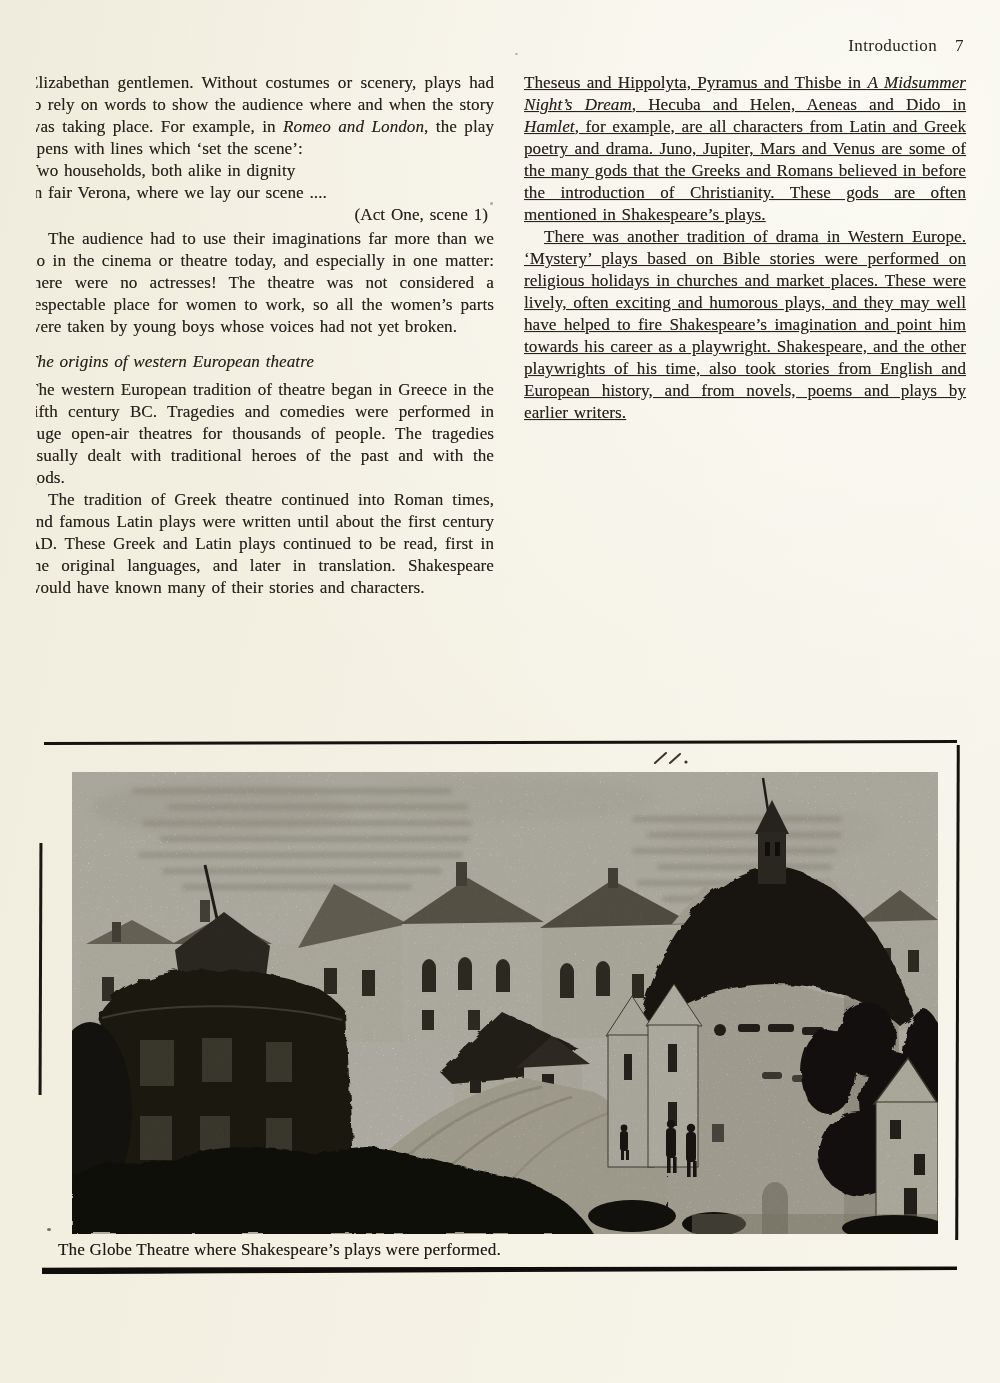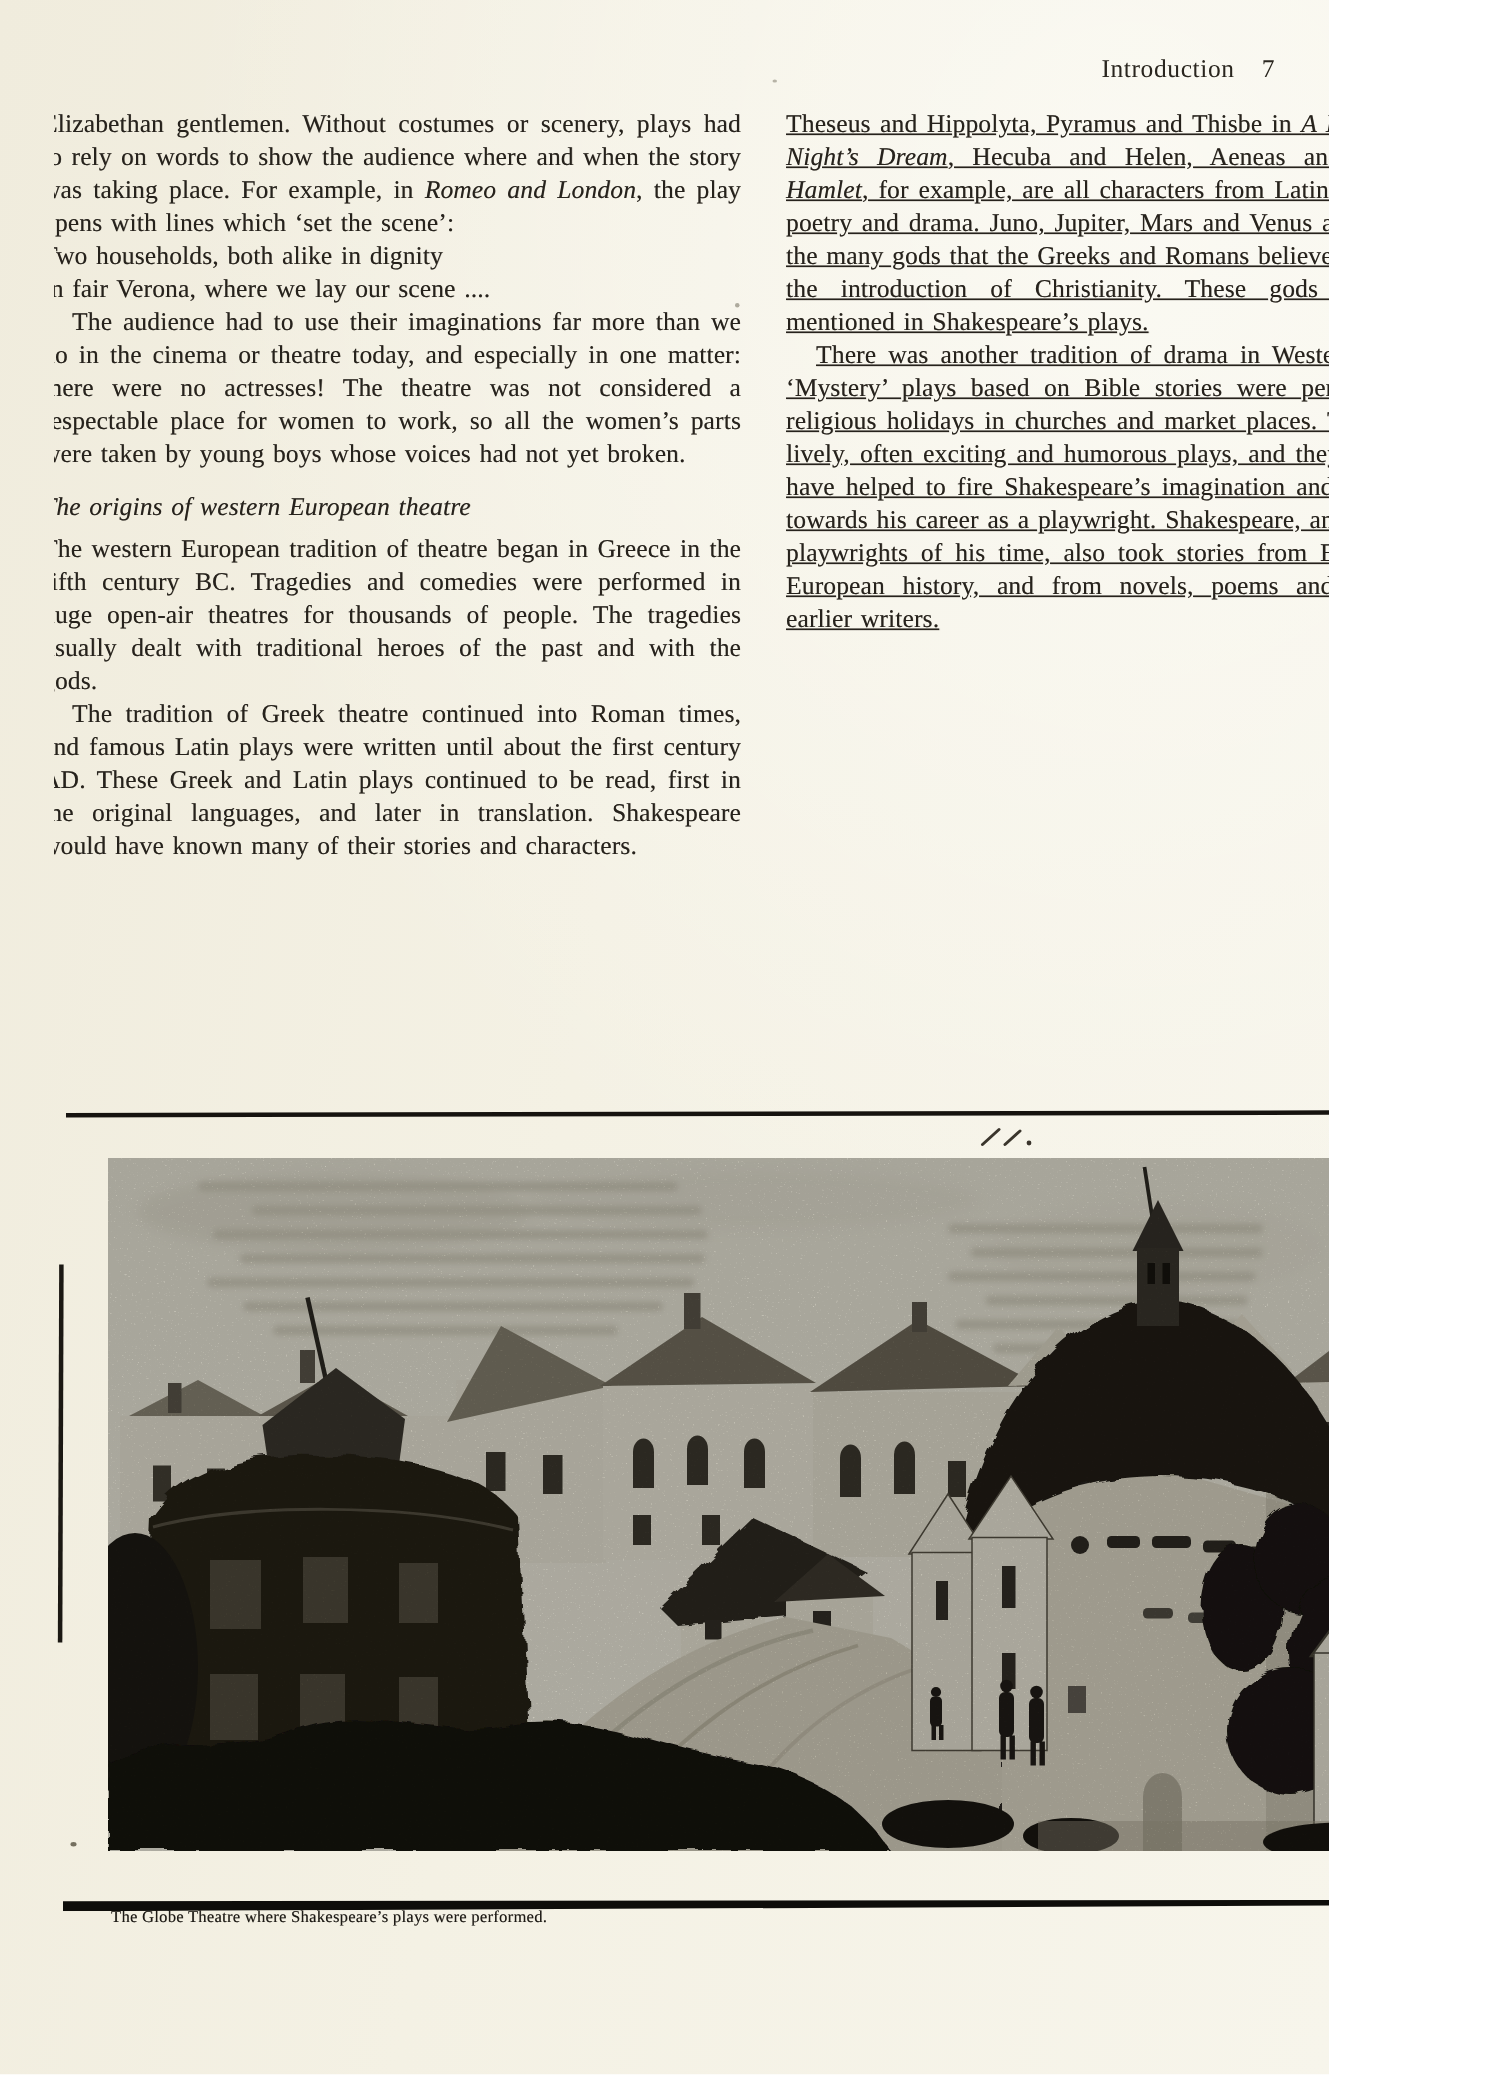--- a/index.html
+++ b/index.html
@@ -1,18 +1,18 @@
 <!DOCTYPE html>
 <html lang="en"><head>
 <meta charset="utf-8">
 <style>
   html,body{margin:0;padding:0;}
   .page{
     position:relative;
-    width:886px;height:1383px;
+    width:1000px;height:1383px;
     background:
       radial-gradient(120% 90% at 85% 10%, rgba(255,255,252,.55), rgba(255,255,252,0) 60%),
       linear-gradient(100deg,#f0ecdd 0%, #f4f1e4 45%, #f7f5eb 100%);
     overflow:hidden;
     font-family:"Liberation Serif","DejaVu Serif",serif;
     color:#26221c;
   }
   .hdr{
     position:absolute;top:36px;right:36px;
     font-size:17px;letter-spacing:.4px;color:#2a261f;
@@ -51,24 +51,23 @@
   .border-right{
     position:absolute;left:956px;top:745px;width:3px;height:495px;
     background:#15120e;transform:rotate(.18deg);
   }
   .engraving{
     position:absolute;left:72px;top:772px;width:866px;height:462px;
   }
   .engraving svg{display:block;width:100%;height:100%;}
   .pen-mark{position:absolute;left:652px;top:750px;width:42px;height:18px;}
   .caption{
-    position:absolute;left:74px;top:1240px;
-    font-size:11px;color:#1d1a15;letter-spacing:.2px;
+    position:absolute;left:58px;top:1240px;
+    font-size:17px;color:#1d1a15;letter-spacing:.2px;
     text-shadow:.2px .2px .3px rgba(30,26,20,.5);
-    margin-top:32px;
   }
   .speck{position:absolute;border-radius:50%;background:#55503f;}
   .speck.s1{left:47px;top:1228px;width:4px;height:3px;opacity:.8;}
   .speck.s2{left:490px;top:202px;width:3px;height:3px;opacity:.45;}
   .speck.s3{left:515px;top:53px;width:3px;height:2px;opacity:.4;}
 </style>
 </head>
 <body>
 
 <div class="page">
@@ -77,20 +76,21 @@
     <span>Introduction</span><span class="pgno">7</span>
   </div>
 
   <div class="col col-left">
     <div class="clip-shift">
       <p><span>Elizabethan gentlemen. Without costumes or scenery, plays had to rely on words to show the audience where and when the story was taking place. For example, in </span><i>Romeo and London</i><span>, the play opens with lines which ‘set the scene’:</span></p>
       <p class="quote">
         <span class="qline">Two households, both alike in dignity</span>
         <span class="qline">In fair Verona, where we lay our scene ....</span>
       </p>
+      <p class="attrib">(Act One, scene 1)</p>
       <p class="indent">The audience had to use their imaginations far more than we do in the cinema or theatre today, and especially in one matter: there were no actresses! The theatre was not considered a respectable place for women to work, so all the women’s parts were taken by young boys whose voices had not yet broken.</p>
       <p class="subhead">The origins of western European theatre</p>
       <p>The western European tradition of theatre began in Greece in the fifth century BC. Tragedies and comedies were performed in huge open-air theatres for thousands of people. The tragedies usually dealt with traditional heroes of the past and with the gods.</p>
       <p class="indent">The tradition of Greek theatre continued into Roman times, and famous Latin plays were written until about the first century AD. These Greek and Latin plays continued to be read, first in the original languages, and later in translation. Shakespeare would have known many of their stories and characters.</p>
     </div>
   </div>
 
   <div class="col col-right">
     <p><span>Theseus and Hippolyta, Pyramus and Thisbe in </span><i>A Midsummer Night’s Dream</i><span>, Hecuba and Helen, Aeneas and Dido in </span><i>Hamlet</i><span>, for example, are all characters from Latin and Greek poetry and drama. Juno, Jupiter, Mars and Venus are some of the many gods that the Greeks and Romans believed in before the introduction of Christianity. These gods are often mentioned in Shakespeare’s plays.</span></p>
     <p class="indent">There was another tradition of drama in Western Europe. ‘Mystery’ plays based on Bible stories were performed on religious holidays in churches and market places. These were lively, often exciting and humorous plays, and they may well have helped to fire Shakespeare’s imagination and point him towards his career as a playwright. Shakespeare, and the other playwrights of his time, also took stories from English and European history, and from novels, poems and plays by earlier writers.</p>

